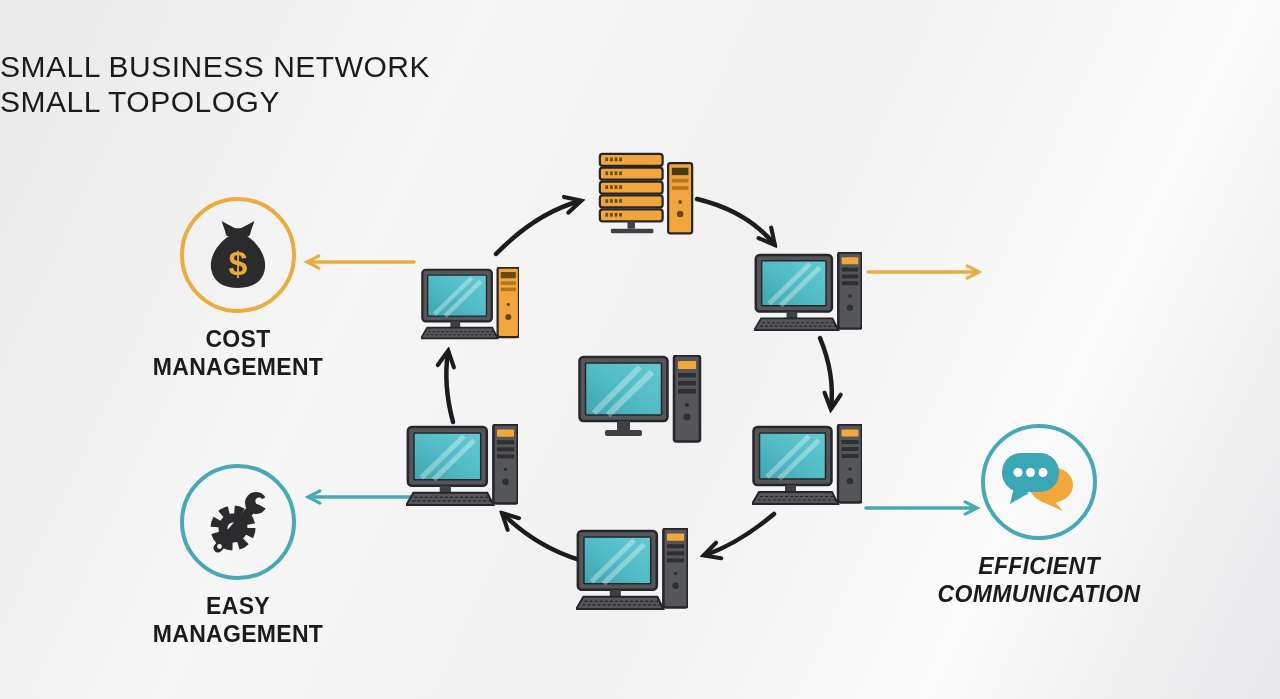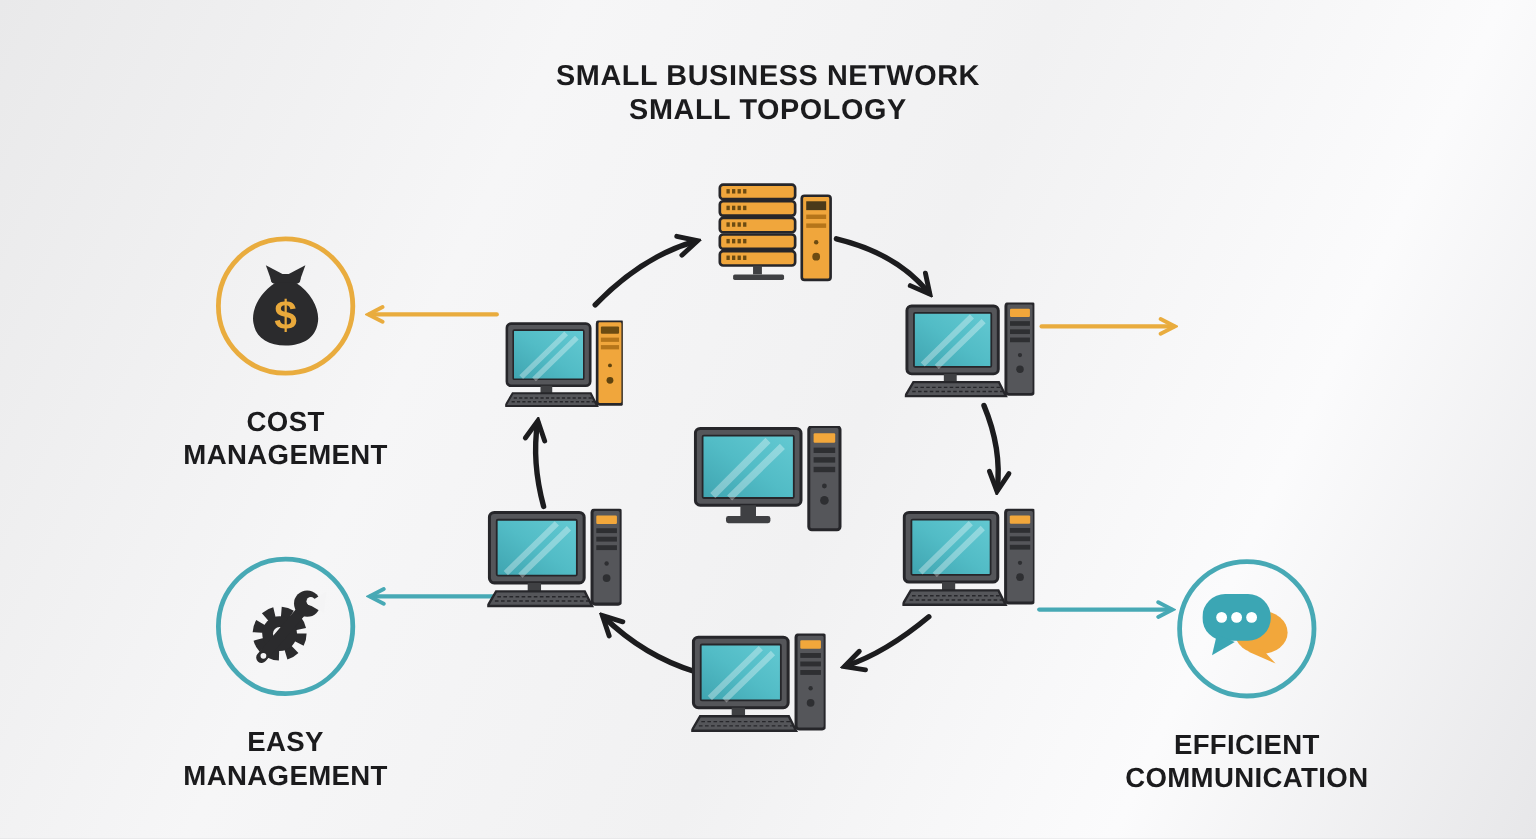--- a/index.html
+++ b/index.html
@@ -1,29 +1,29 @@
 <!DOCTYPE html>
 <html><head>
 <meta charset="utf-8">
 <style>
   html,body{margin:0;padding:0;background:#dcdcde;}
   .canvas{
     position:relative;width:1280px;height:699px;overflow:hidden;
     background:linear-gradient(115deg,#e9e9ea 0%,#f6f6f7 30%,#f1f1f2 55%,#fbfbfc 78%,#e7e7e9 100%);
     font-family:"Liberation Sans",sans-serif;color:#1c1c1e;
   }
-  .title{position:absolute;left:0;right:0;top:50px;text-align:center;
-    font-size:24px;font-weight:700;letter-spacing:.5px;line-height:1.15;color:#1b1b1d;}
+  .title{position:absolute;left:0;right:0;top:50px;text-align:left;
+    font-size:30px;font-weight:400;letter-spacing:.5px;line-height:1.15;color:#1b1b1d;}
   .node{position:absolute;}
   .arrow-layer{position:absolute;left:0;top:0;width:1280px;height:699px;pointer-events:none;}
   .callout{position:absolute;text-align:center;}
   .ring-icon{border-radius:50%;margin:0 auto;display:flex;align-items:center;justify-content:center;background:transparent;}
   .ring-icon.yellow{width:108px;height:108px;border:4px solid #E9AC3E;}
   .ring-icon.teal{width:108px;height:108px;border:4px solid #47A9B5;}
-  .callout-label{margin-top:24px;font-size:23px;font-weight:700;line-height:1.22;color:#1b1b1d;letter-spacing:.3px;}
+  .callout-label{margin-top:12px;font-size:23px;font-weight:700;line-height:1.22;color:#1b1b1d;letter-spacing:.3px;}
   .hidden-defs{position:absolute;width:0;height:0;overflow:hidden;}
 </style>
 </head>
 <body>
 
 <div class="canvas">
 
   <svg class="hidden-defs" aria-hidden="true">
     <defs>
       <linearGradient id="scr" x1="0" y1="1" x2="1" y2="0">
@@ -202,21 +202,21 @@
         <polygon points="53,16 69,6 67,24" fill="#f4f4f5"></polygon>
         <circle cx="56" cy="14" r="3.6" fill="#f4f4f5"></circle>
       </svg>
     </div>
     <div class="callout-label">
       <div>EASY</div>
       <div>MANAGEMENT</div>
     </div>
   </div>
 
-  <div class="callout" style="left:934px;top:466px;width:210px;">
+  <div class="callout" style="left:934px;top:424px;width:210px;font-style:italic;">
     <div class="ring-icon teal">
       <svg width="74" height="66" viewBox="0 0 74 66">
         <ellipse cx="49" cy="36" rx="22" ry="18" fill="#F2A73B"></ellipse>
         <polygon points="50,50 61,62 38,52" fill="#F2A73B"></polygon>
         <rect x="0" y="4" width="57" height="39" rx="19" fill="#3BA6B4"></rect>
         <polygon points="12,38 27,44 8,55" fill="#3BA6B4"></polygon>
         <circle cx="16" cy="23.5" r="4.5" fill="#ffffff"></circle>
         <circle cx="28.5" cy="23.5" r="4.5" fill="#ffffff"></circle>
         <circle cx="41" cy="23.5" r="4.5" fill="#ffffff"></circle>
       </svg>

